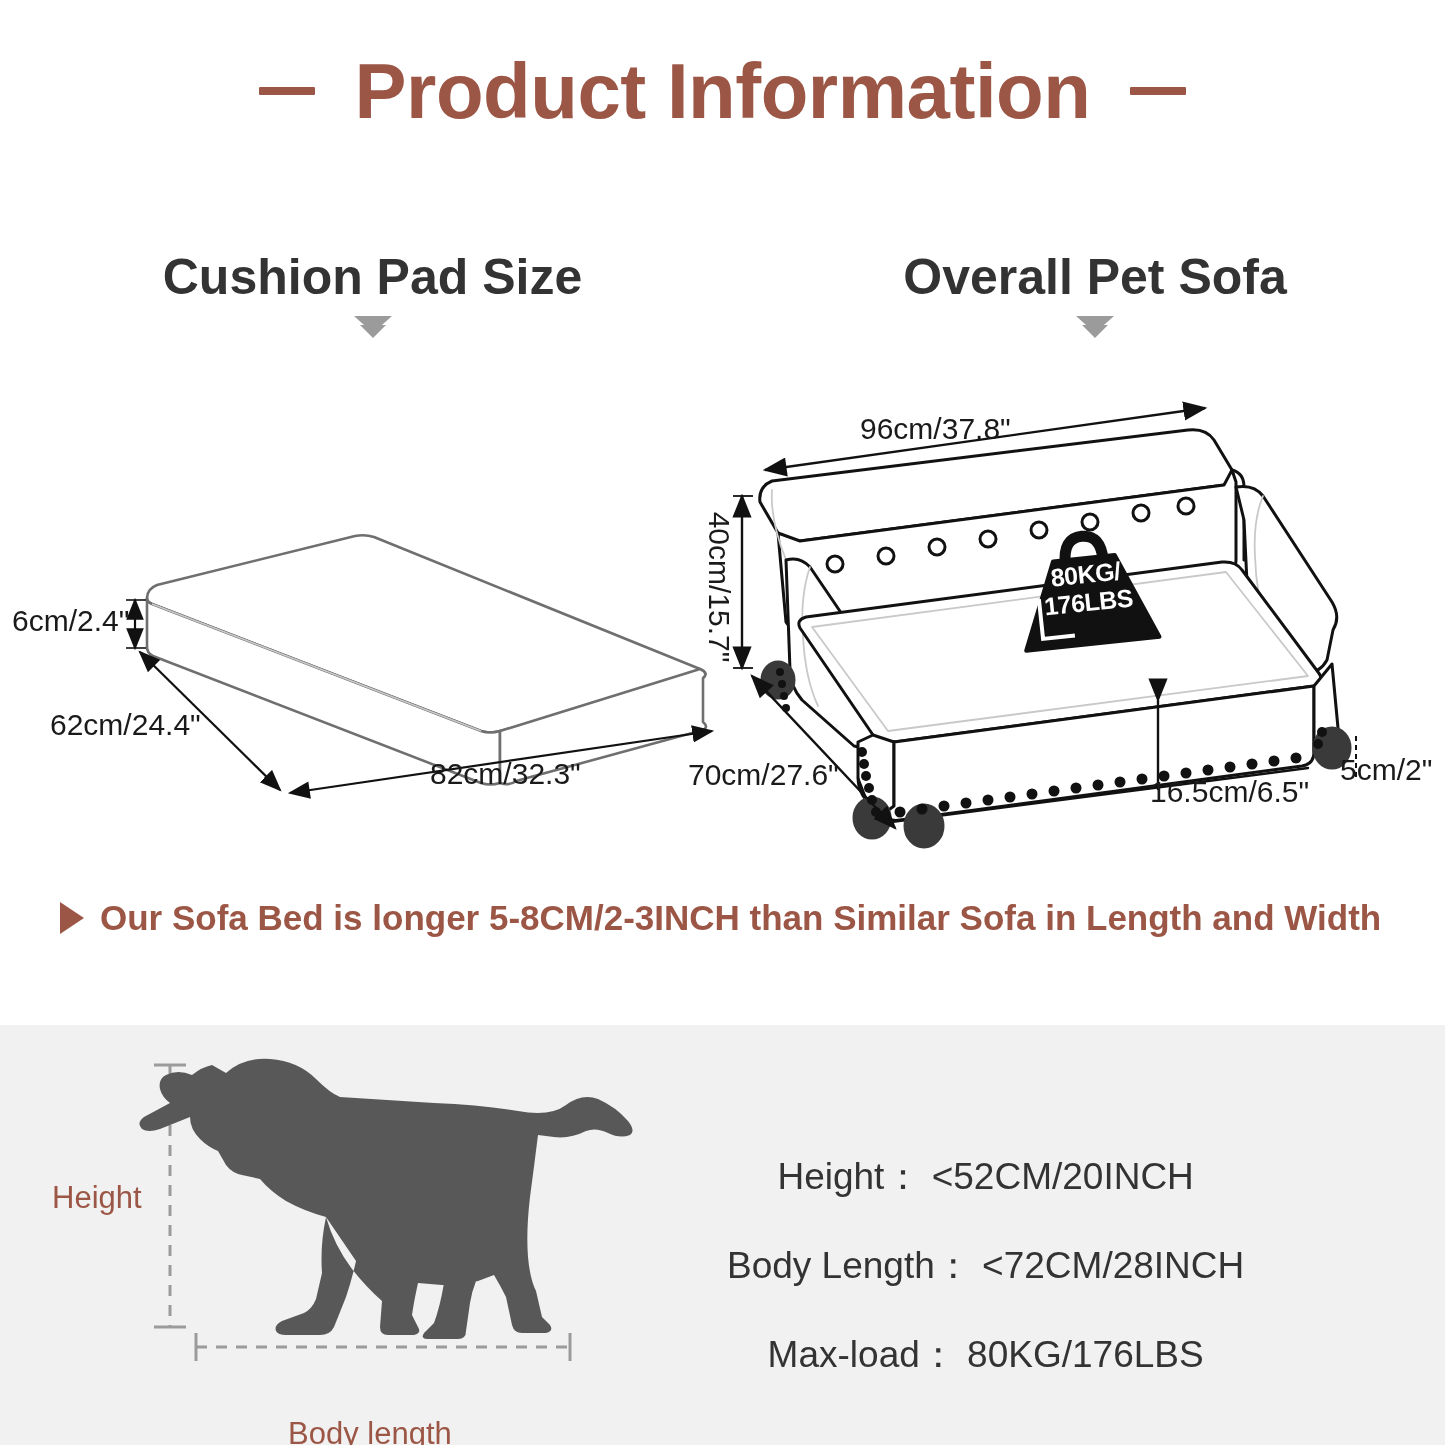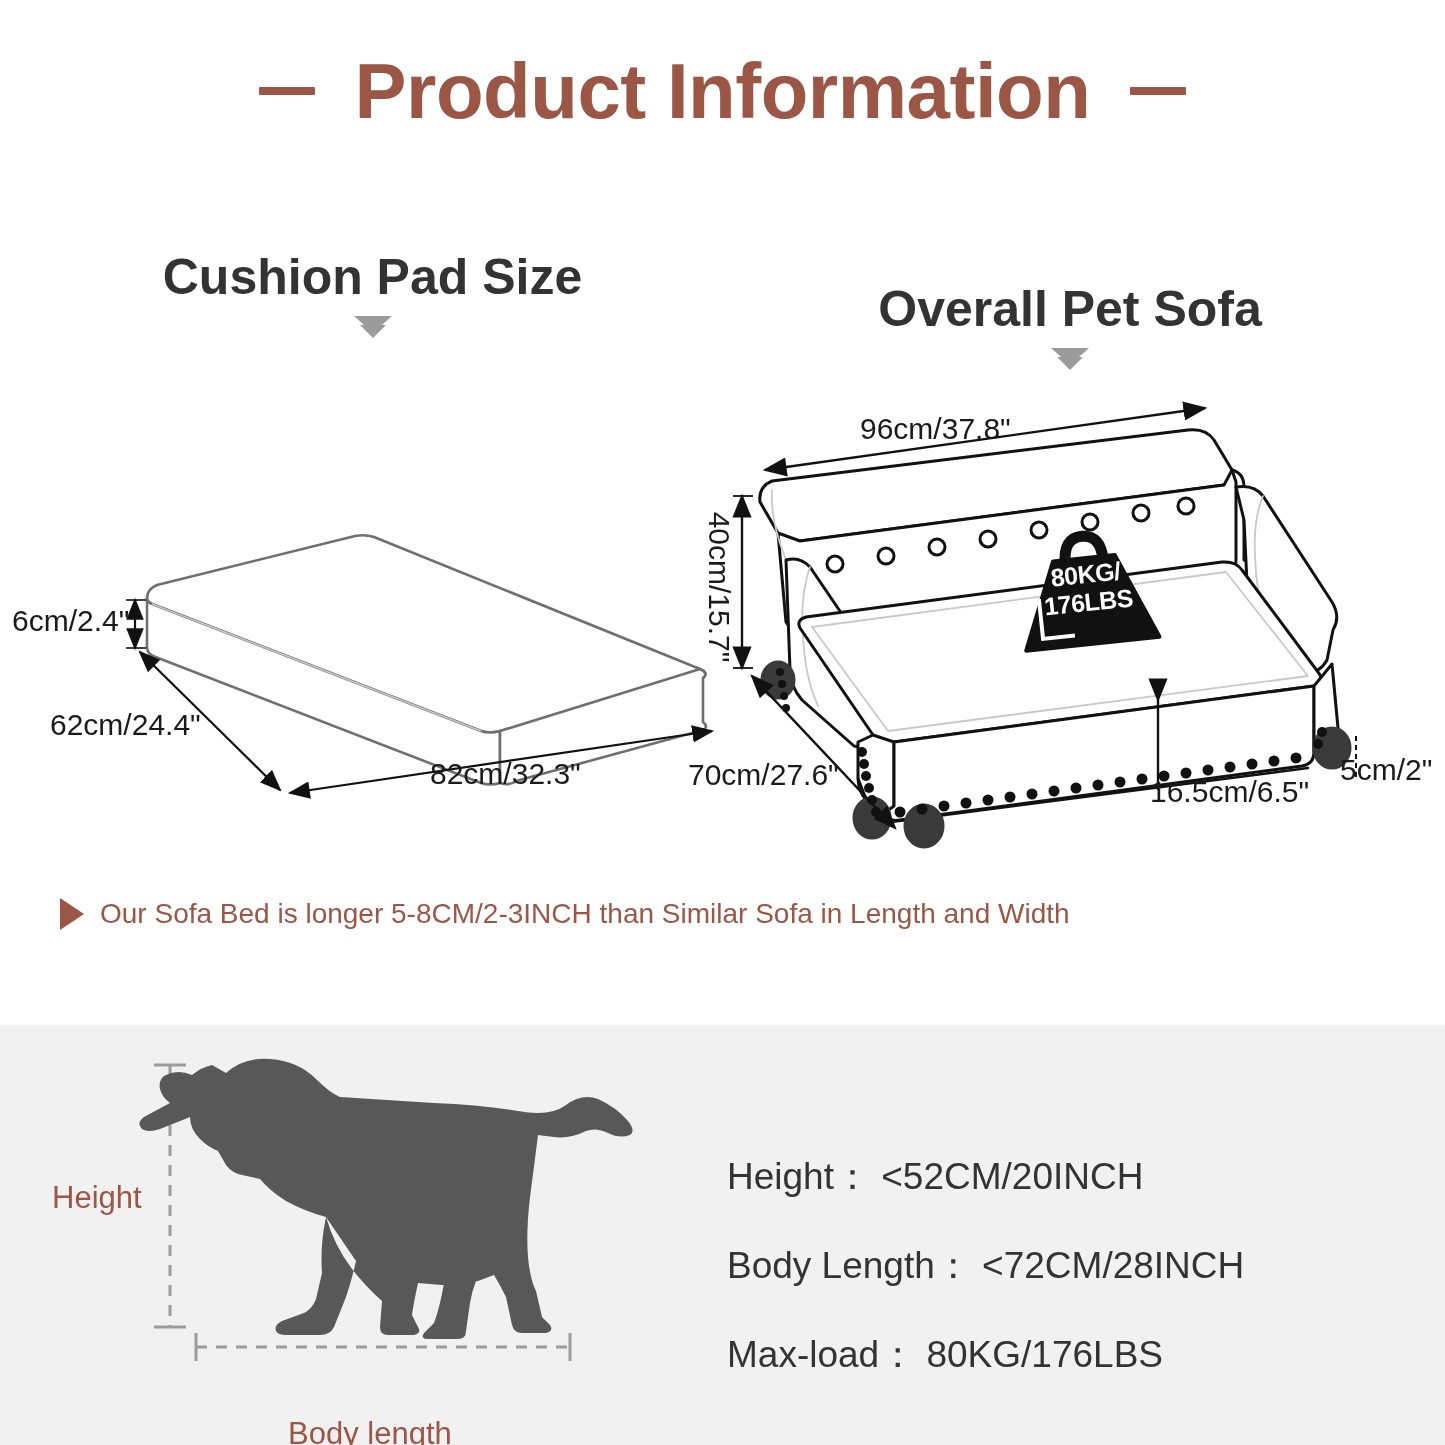--- a/index.html
+++ b/index.html
@@ -31,21 +31,21 @@
     margin:10px auto 0; width:0; height:0;
     border-left:19px solid transparent; border-right:19px solid transparent;
     border-top:17px solid #9b9b9b;
   }
   .chev.small {
     margin-top:-8px;
     border-left:13px solid transparent; border-right:13px solid transparent;
     border-top:13px solid #9b9b9b;
   }
   #head-cushion { top:248px; left:160px; width:425px; }
-  #head-sofa    { top:248px; left:860px; width:420px;margin-top:32px; }
+  #head-sofa    { top:248px; left:885px; width:420px; }
 
   
   #diagram-layer { position:absolute; top:0; left:0; width:1445px; height:1010px; }
 
   .dim-text {
     position:absolute; font-size:30px; color:#1a1a1a;
     white-space:nowrap; font-family:"Liberation Sans", sans-serif;
   }
 
   
@@ -65,40 +65,40 @@
   #tagline-row {
     position:absolute; top:898px; left:60px; right:10px;
     display:flex; align-items:center; gap:16px;
   }
   #tagline-bullet {
     width:0; height:0; flex:none;
     border-top:16px solid transparent; border-bottom:16px solid transparent;
     border-left:24px solid #9c5645;
   }
   #tagline-text {
-    font-size:28px; font-weight:normal; color:#9c5645; white-space:nowrap;
+    font-size:35px; font-weight:bold; color:#9c5645; white-space:nowrap;
   }
 
   
   #bottom-panel {
     position:absolute; left:0; top:1025px; width:1445px; height:420px;
     background:#f1f1f1;
   }
   #dog-figure { position:absolute; left:30px; top:10px; width:630px; height:400px; }
   .meas-label {
     position:absolute; color:#9c5645; font-size:31px; white-space:nowrap;
   }
   #label-height { left:52px; top:1180px; }
   #label-body   { left:288px; top:1416px; }
 
   #spec-list {
     position:absolute; left:727px; top:1152px;
     display:flex; flex-direction:column; gap:39px;
   }
-  .spec-row { font-size:37px; color:#333333; white-space:nowrap; }
+  .spec-row { font-size:37px; color:#333333; white-space:nowrap;text-align:center; }
   .spec-row .k { }
   .spec-row .v { }
 </style>
 </head>
 <body>
 
 <div id="title-row">
   <div class="title-dash"></div>
   <div id="page-title">Product Information</div>
   <div class="title-dash"></div>

